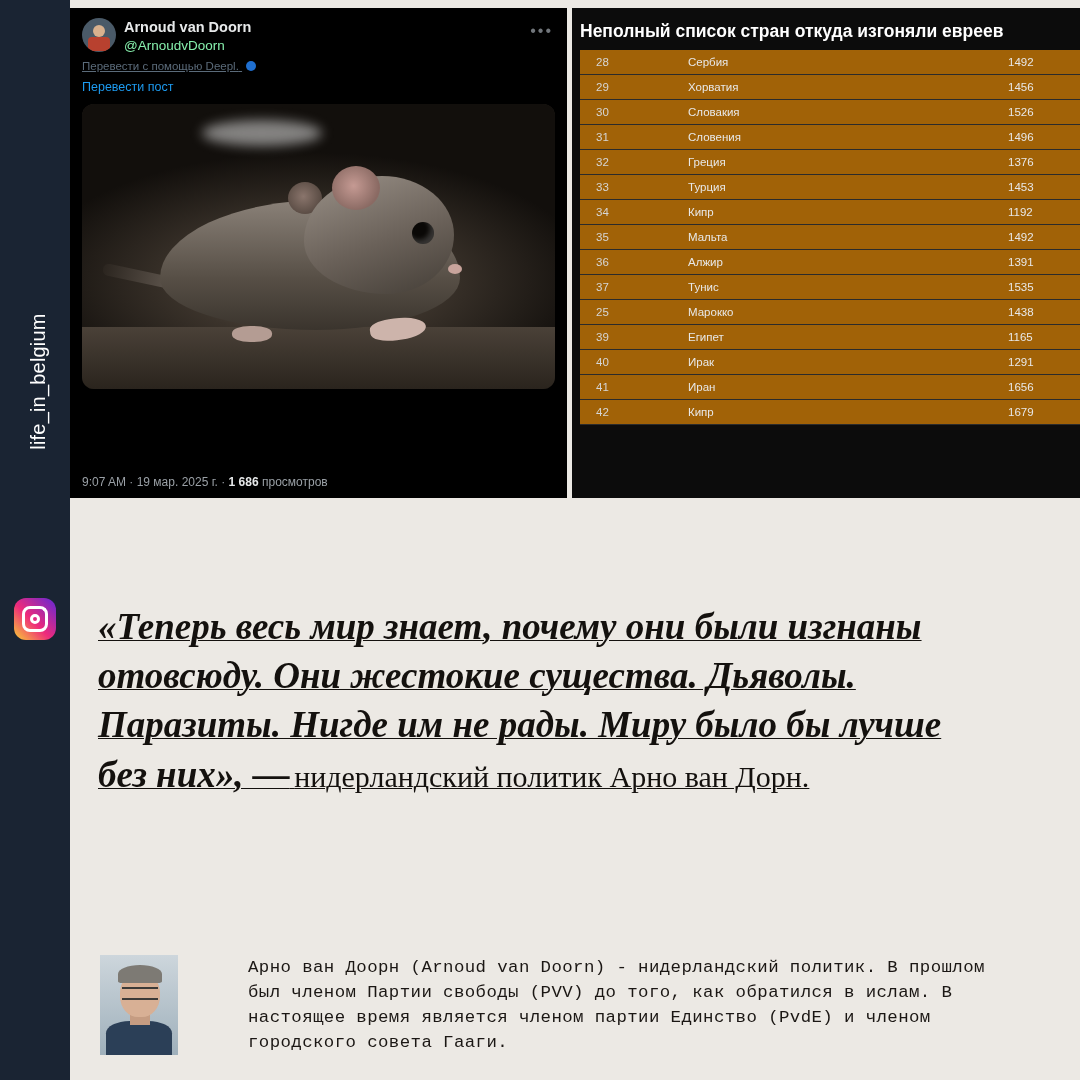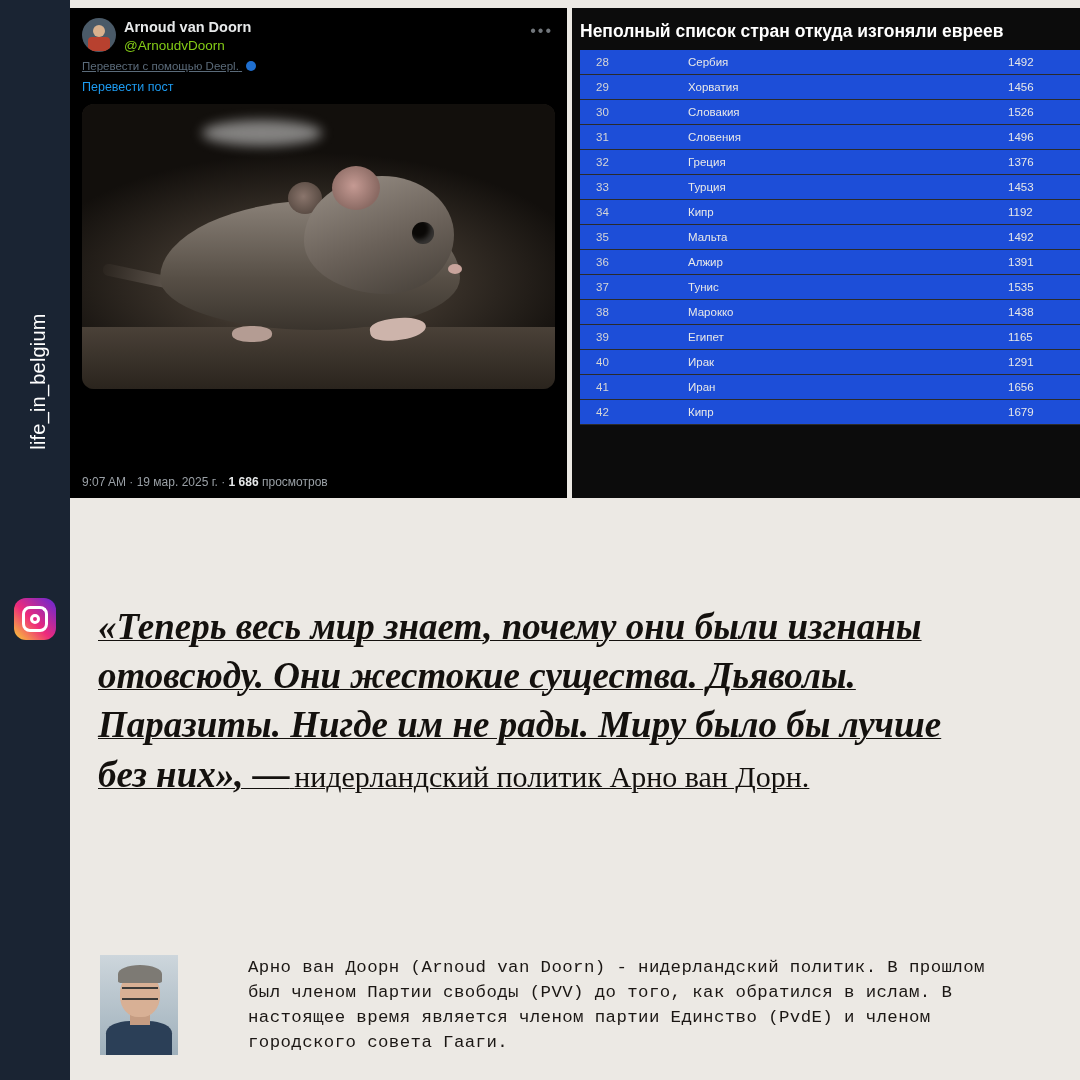--- a/index.html
+++ b/index.html
@@ -127,21 +127,21 @@
     border-radius: 50%;
   }
   .names { line-height: 1.15; padding-top: 1px; }
   .disp-name {
     font-size: 14.5px;
     font-weight: bold;
     color: #e7e9ea;
   }
   .handle {
     font-size: 13.5px;
-    color: #84cc16;
+    color: #86efac;
     margin-top: 2px;
   }
   .more-dots {
     position: absolute;
     right: 14px;
     top: 14px;
     color: #71767b;
     font-size: 16px;
     letter-spacing: 2px;
   }
@@ -299,21 +299,21 @@
   .tbl {
     width: 100%;
     border-collapse: collapse;
     table-layout: fixed;
   }
   .tbl td {
     color: #e8e8e8;
     font-size: 11.5px;
     padding: 6px 8px;
     border-bottom: 1px solid #2b2b2b;
-    background: #1d4ed8;
+    background: #a16207;
     white-space: nowrap;
     overflow: hidden;
   }
   .tbl td.num { width: 62px; color: #d6d6d6; padding-left: 16px; }
   .tbl td.country { width: 300px; padding-left: 22px; }
   .tbl td.year { width: 70px; padding-left: 12px; }
 
   
   .quote {
     position: absolute;
@@ -498,21 +498,21 @@
               <td class="num">36</td>
               <td class="country">Алжир</td>
               <td class="year">1391</td>
             </tr>
           <tr>
               <td class="num">37</td>
               <td class="country">Тунис</td>
               <td class="year">1535</td>
             </tr>
           <tr>
-              <td class="num">38</td>
+              <td class="num">25</td>
               <td class="country">Марокко</td>
               <td class="year">1438</td>
             </tr>
           <tr>
               <td class="num">39</td>
               <td class="country">Египет</td>
               <td class="year">1165</td>
             </tr>
           <tr>
               <td class="num">40</td>

